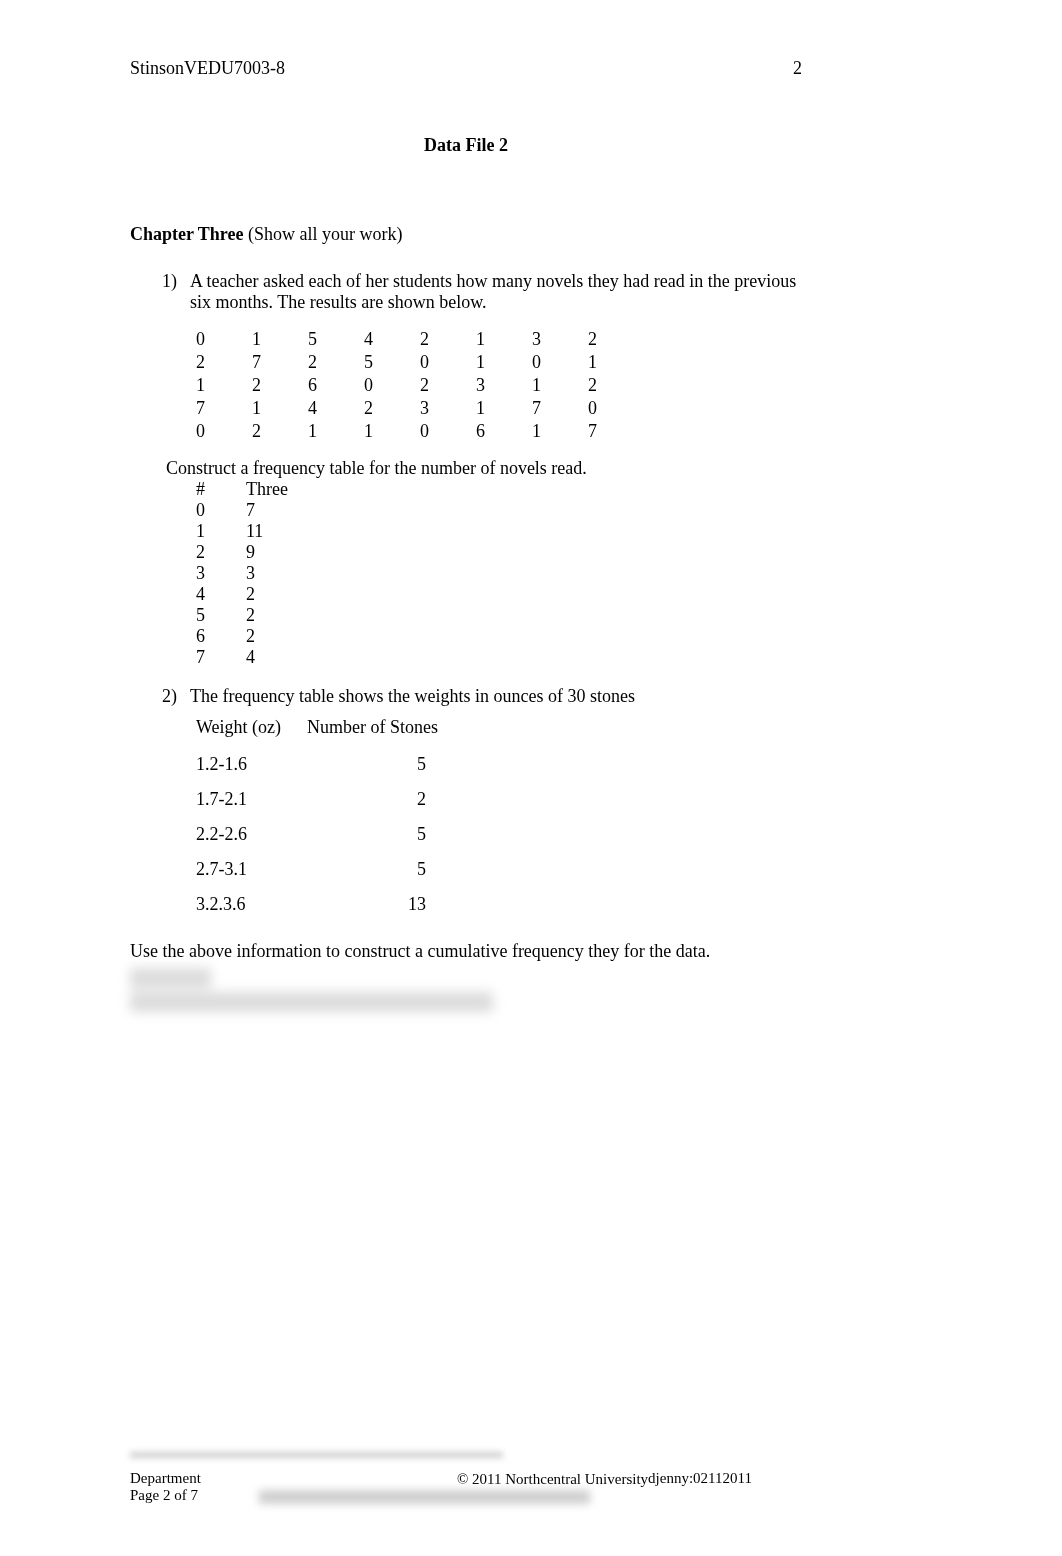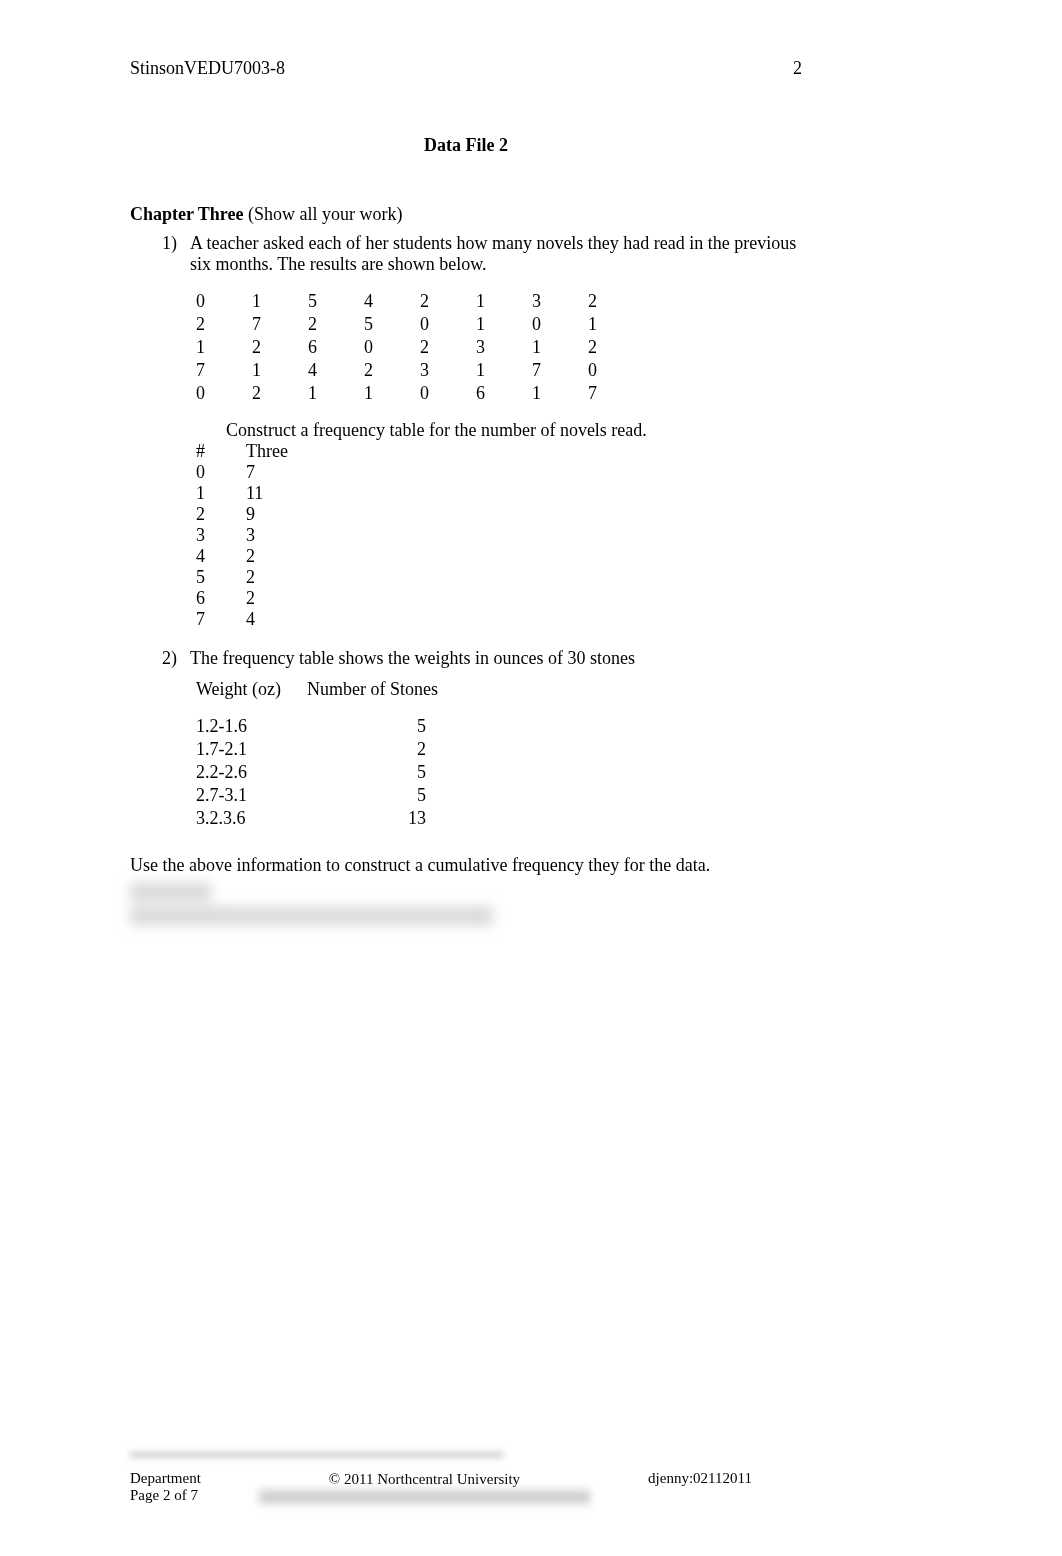--- a/index.html
+++ b/index.html
@@ -1,49 +1,49 @@
 <!DOCTYPE html>
 <html><head>
 <meta charset="utf-8">
 <style>
   html,body{margin:0;padding:0;background:#fff;color:#000;font-family:"Times New Roman",Times,serif;font-size:18px}
   .page{width:862px;height:1556px;box-sizing:border-box;padding:58px 60px 58px 130px;position:relative}
   .runhead{display:flex;justify-content:space-between;font-size:18px;margin-bottom:56px}
-  .title{text-align:center;font-weight:bold;margin-bottom:48px}
+  .title{text-align:center;font-weight:bold;margin-bottom:68px}
   .indent1{margin-left:32px}
-  .indent2{margin-left:96px}
+  .indent2{margin-left:36px}
   .q-row{display:flex;align-items:flex-start;margin-bottom:8px}
   .q-num{width:28px;flex:none}
   .grid{display:grid;grid-template-columns:repeat(8,48px);row-gap:2px;column-gap:8px;margin:16px 0 16px 66px}
   .cell{text-align:left}
   .freq{display:grid;grid-template-columns:50px 60px;row-gap:0;margin-left:66px}
   .blur{filter:blur(6px);opacity:0.55}
   .blur-line{height:20px;background:#bfbfbf}
-  .stones{display:grid;grid-template-columns:150px 80px;row-gap:2px;margin-left:66px}
+  .stones{display:grid;grid-template-columns:150px 80px;row-gap:14px;margin-left:66px}
   .stones .r{text-align:right}
   .stones-head{display:flex;gap:26px;margin:10px 0 16px 66px}
   .footer{position:absolute;left:130px;right:110px;bottom:52px;font-size:15px}
   .foot-row{display:flex;justify-content:space-between;align-items:flex-end}
-  .foot-center{text-align:center;flex:1}
+  .foot-center{text-align:right;flex:1}
   .hr-blur{height:6px;background:#cfcfcf;filter:blur(3px);margin:0 0 12px 0;width:60%}
   .foot-blur{height:14px;background:#cfcfcf;filter:blur(4px);margin-top:2px;width:74%;margin-left:auto;margin-right:auto}
 </style>
 </head>
 <body>
 
 <div class="page">
 
   <div class="runhead">
     <span>StinsonVEDU7003-8</span>
     <span>2</span>
   </div>
 
   <div class="title">Data File 2</div>
 
-  <div style="margin-bottom:8px">
+  <div style="margin-bottom:26px">
     <b>Chapter Three</b><span> (Show all your work)</span>
   </div>
 
   <div class="q-row indent1">
     <span class="q-num">1)</span>
     <span>A teacher asked each of her students how many novels they had read in the previous six months.  The results are shown below.</span>
   </div>
 
   <div class="grid">
     <span class="cell">0</span>

